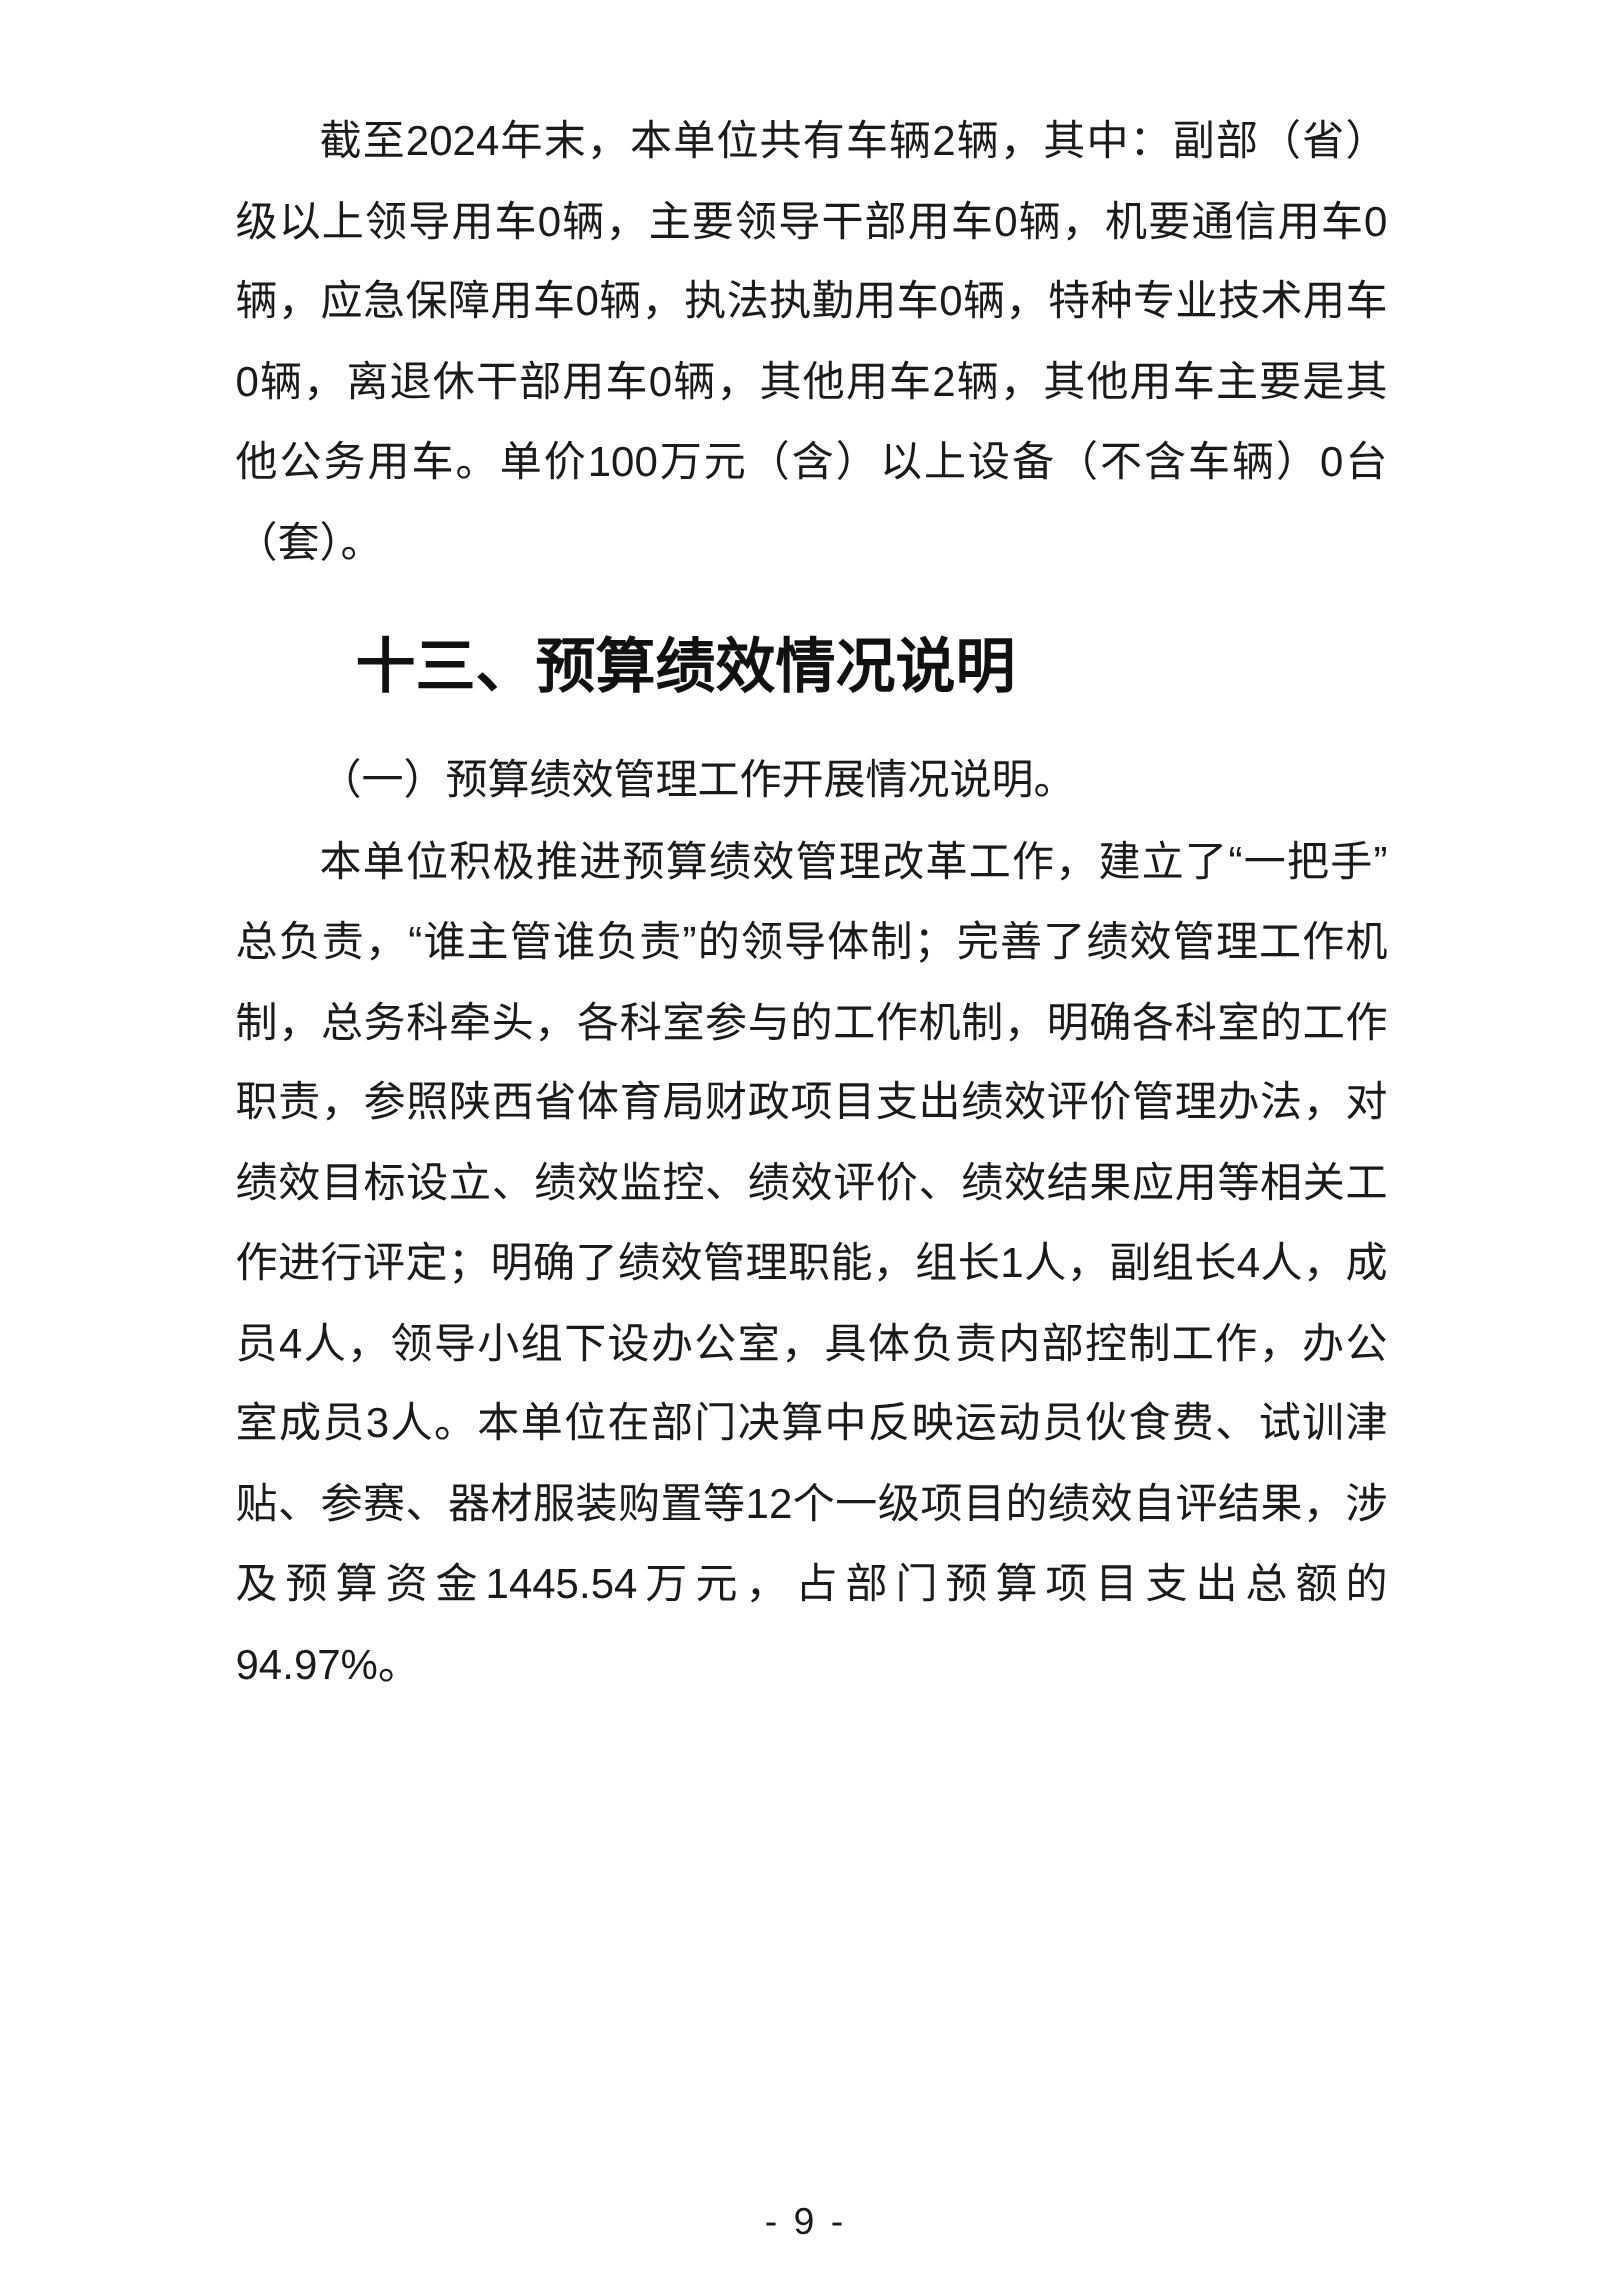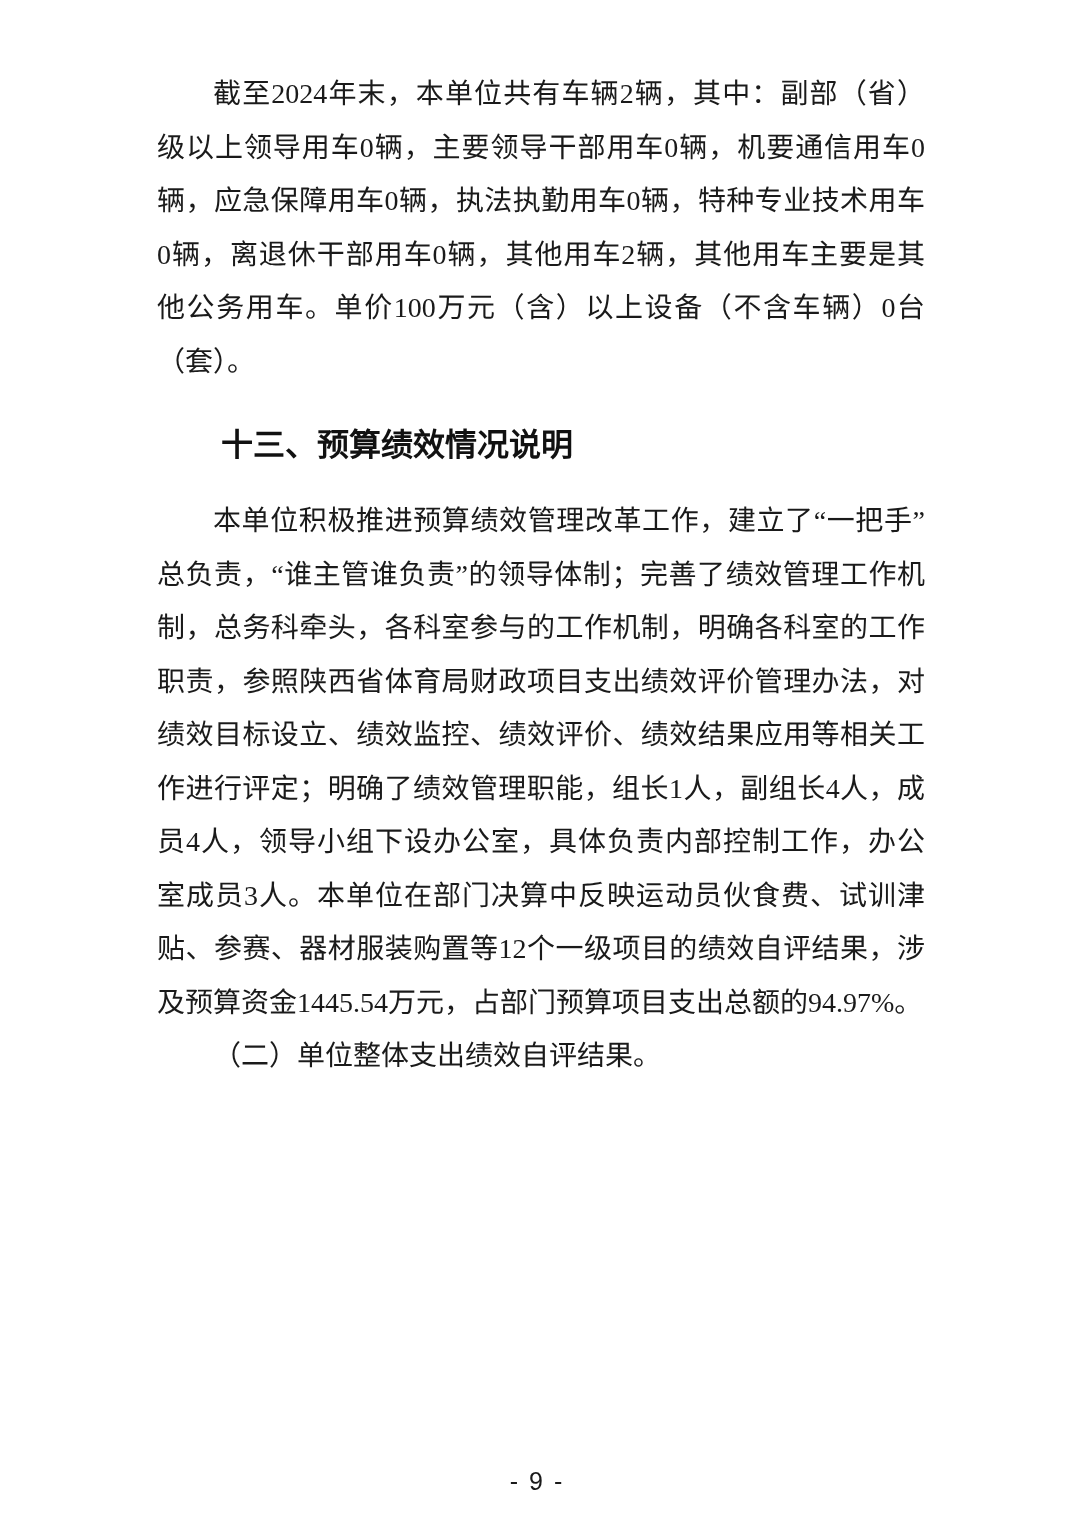--- a/index.html
+++ b/index.html
@@ -24,26 +24,26 @@
   }
   .block {
     color: #1a1a1a;
   }
   .block.body {
     font-size: 28px;
     line-height: 53.5px;
     text-align: justify;
     text-justify: inter-character;
     text-indent: 2em;
-    font-family: Liberation Serif, serif;
+    font-family: Liberation Sans, sans-serif;
   }
   .block.heading {
     font-family: "Liberation Sans", sans-serif;
     font-weight: 700;
-    font-size: 32px;
+    font-size: 40px;
     line-height: 38px;
     margin: 38px 0 30px 0;
     text-indent: 2em;
     text-align: left;
     color: #111111;
   }
   .block.subheading {
     font-size: 28px;
     line-height: 53.5px;
     text-indent: 2em;
@@ -62,19 +62,19 @@
     color: #1a1a1a;
   }
 </style>
 </head>
 <body>
 
 <div class="page">
   <main class="content">
       <div class="block body">截至2024年末，本单位共有车辆2辆，其中：副部（省）级以上领导用车0辆，主要领导干部用车0辆，机要通信用车0辆，应急保障用车0辆，执法执勤用车0辆，特种专业技术用车0辆，离退休干部用车0辆，其他用车2辆，其他用车主要是其他公务用车。单价100万元（含）以上设备（不含车辆）0台（套）。</div>
       <div class="block heading">十三、预算绩效情况说明</div>
+      <div class="block subheading">（一）预算绩效管理工作开展情况说明。</div>
       <div class="block body">本单位积极推进预算绩效管理改革工作，建立了“一把手”总负责，“谁主管谁负责”的领导体制；完善了绩效管理工作机制，总务科牵头，各科室参与的工作机制，明确各科室的工作职责，参照陕西省体育局财政项目支出绩效评价管理办法，对绩效目标设立、绩效监控、绩效评价、绩效结果应用等相关工作进行评定；明确了绩效管理职能，组长1人，副组长4人，成员4人，领导小组下设办公室，具体负责内部控制工作，办公室成员3人。本单位在部门决算中反映运动员伙食费、试训津贴、参赛、器材服装购置等12个一级项目的绩效自评结果，涉及预算资金1445.54万元，占部门预算项目支出总额的94.97%。</div>
-      <div class="block subheading">（二）单位整体支出绩效自评结果。</div>
     </main>
   <footer class="page-footer">
     <span>- 9 -</span>
   </footer>
 </div>
 
 </body></html>

